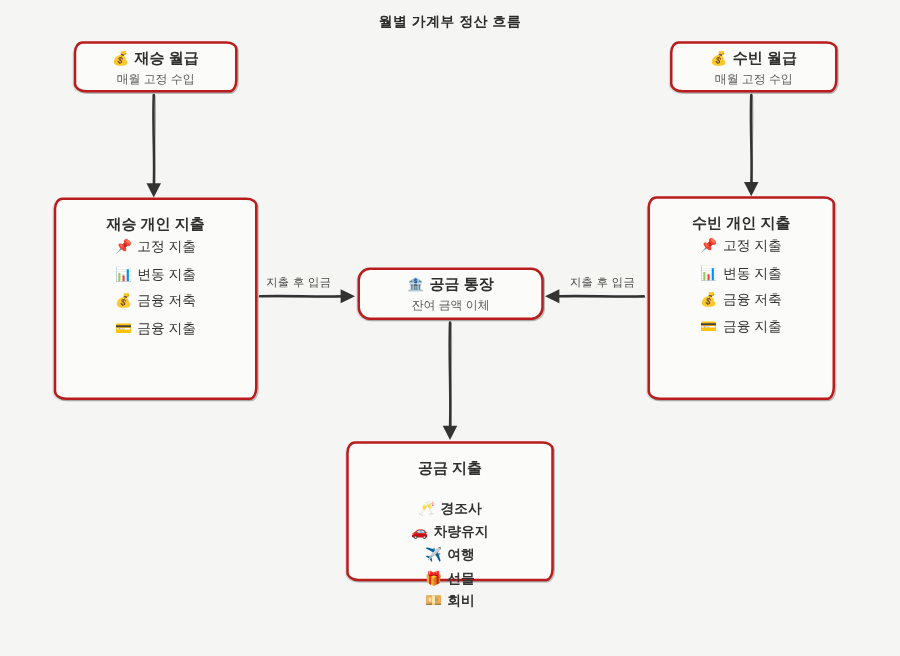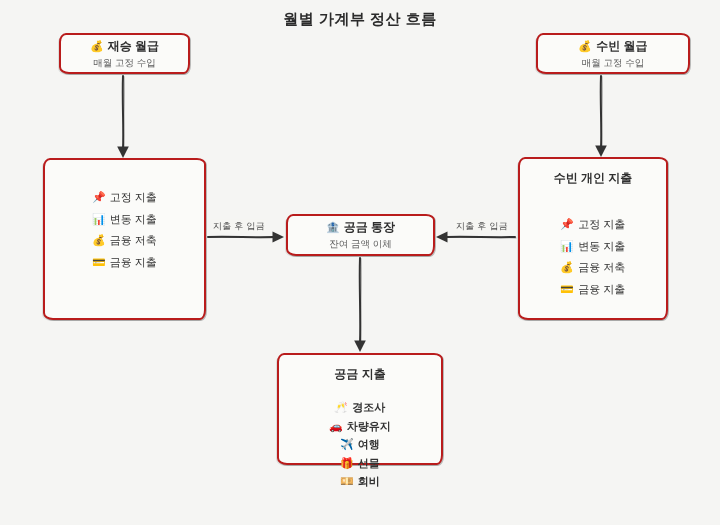--- a/index.html
+++ b/index.html
@@ -8,21 +8,21 @@
     background:#f5f5f3;
   }
   .canvas{
     position:relative;
     width:720px;height:525px;
     background:#f5f5f3;
     overflow:hidden;
   }
   .page-title{
     position:absolute;top:10px;left:50%;transform:translateX(-50%);
-    font-size:15px;font-weight:bold;color:#2b2b2b;
+    font-size:11px;font-weight:bold;color:#2b2b2b;
     letter-spacing:0.5px;white-space:nowrap;
   }
   .edges{position:absolute;top:0;left:0;width:720px;height:525px;}
   .node{
     position:absolute;
     background:#fbfbf9;
     border:2px solid #b91c1c;
     border-radius:7px 9px 6px 10px / 9px 6px 10px 7px;
     box-shadow:1px 1px 0 0 rgba(46,46,46,0.30), -1px 1px 0 0 rgba(46,46,46,0.12);
     box-sizing:border-box;
@@ -32,21 +32,21 @@
     display:flex;flex-direction:column;align-items:center;justify-content:center;
     gap:2px;
   }
   .node-label{font-size:12px;font-weight:bold;white-space:nowrap;color:#2f2f2f;}
   .node-sub{font-size:9.5px;color:#5a5a5a;white-space:nowrap;}
   .big-title{
     text-align:center;font-size:12px;font-weight:bold;color:#2f2f2f;
     padding-top:11px;white-space:nowrap;
   }
   .items{display:flex;flex-direction:column;align-items:center;}
-  .node.big-side .items{margin-top:27px;}
+  .node.big-side .items{}
   .node.big-side .item{line-height:21.5px;}
   .node.big-bottom .items{margin-top:15px;font-weight:bold;}
   .node.big-bottom .item{line-height:18.5px;}
   .item{font-size:11px;color:#333;white-space:nowrap;}
   .ic{font-style:normal;margin-right:4px;font-size:11px;}
   
   .t-gold{color:#c79a2a;}
   .t-red{color:#d23f31;}
   .t-chart{color:#3f7d4e;}
   .t-tan{color:#a9956a;}
@@ -91,45 +91,46 @@
     </g>
   </svg>
 
   <div class="page-title">월별 가계부 정산 흐름</div>
 
   <div class="node small" style="left:59px;top:33px;width:131px;height:41px;">
     <div class="node-label"><i class="ic t-gold">💰</i><span>재승 월급</span></div>
     <div class="node-sub">매월 고정 수입</div>
   </div>
 
-  <div class="node small" style="left:536px;top:33px;width:154px;height:41px;">
+  <div class="node small" style="left:536px;top:33px;width:134px;height:41px;">
     <div class="node-label"><i class="ic t-gold">💰</i><span>수빈 월급</span></div>
     <div class="node-sub">매월 고정 수입</div>
   </div>
 
   <div class="node big-side" style="left:43px;top:158px;width:163px;height:162px;">
+    <div class="big-title">재승 개인 지출</div>
     <div class="items">
       <div class="item"><i class="ic t-red">📌</i><span>고정 지출</span></div>
       <div class="item"><i class="ic t-chart">📊</i><span>변동 지출</span></div>
       <div class="item"><i class="ic t-gold">💰</i><span>금융 저축</span></div>
       <div class="item"><i class="ic t-tan">💳</i><span>금융 지출</span></div>
     </div>
   </div>
 
   <div class="node big-side" style="left:518px;top:157px;width:150px;height:163px;">
     <div class="big-title">수빈 개인 지출</div>
     <div class="items">
       <div class="item"><i class="ic t-red">📌</i><span>고정 지출</span></div>
       <div class="item"><i class="ic t-chart">📊</i><span>변동 지출</span></div>
       <div class="item"><i class="ic t-gold">💰</i><span>금융 저축</span></div>
       <div class="item"><i class="ic t-tan">💳</i><span>금융 지출</span></div>
     </div>
   </div>
 
-  <div class="node small" style="left:286px;top:214px;width:149px;height:42px;">
+  <div class="node small" style="left:286px;top:214px;width:149px;height:42px;border-radius:10px;">
     <div class="node-label"><i class="ic t-bank">🏦</i><span>공금 통장</span></div>
     <div class="node-sub">잔여 금액 이체</div>
   </div>
 
   <div class="node big-bottom" style="left:277px;top:353px;width:166px;height:112px;">
     <div class="big-title">공금 지출</div>
     <div class="items">
       <div class="item"><i class="ic t-glasses">🥂</i><span>경조사</span></div>
       <div class="item"><i class="ic t-car">🚗</i><span>차량유지</span></div>
       <div class="item"><i class="ic t-plane">✈️</i><span>여행</span></div>

